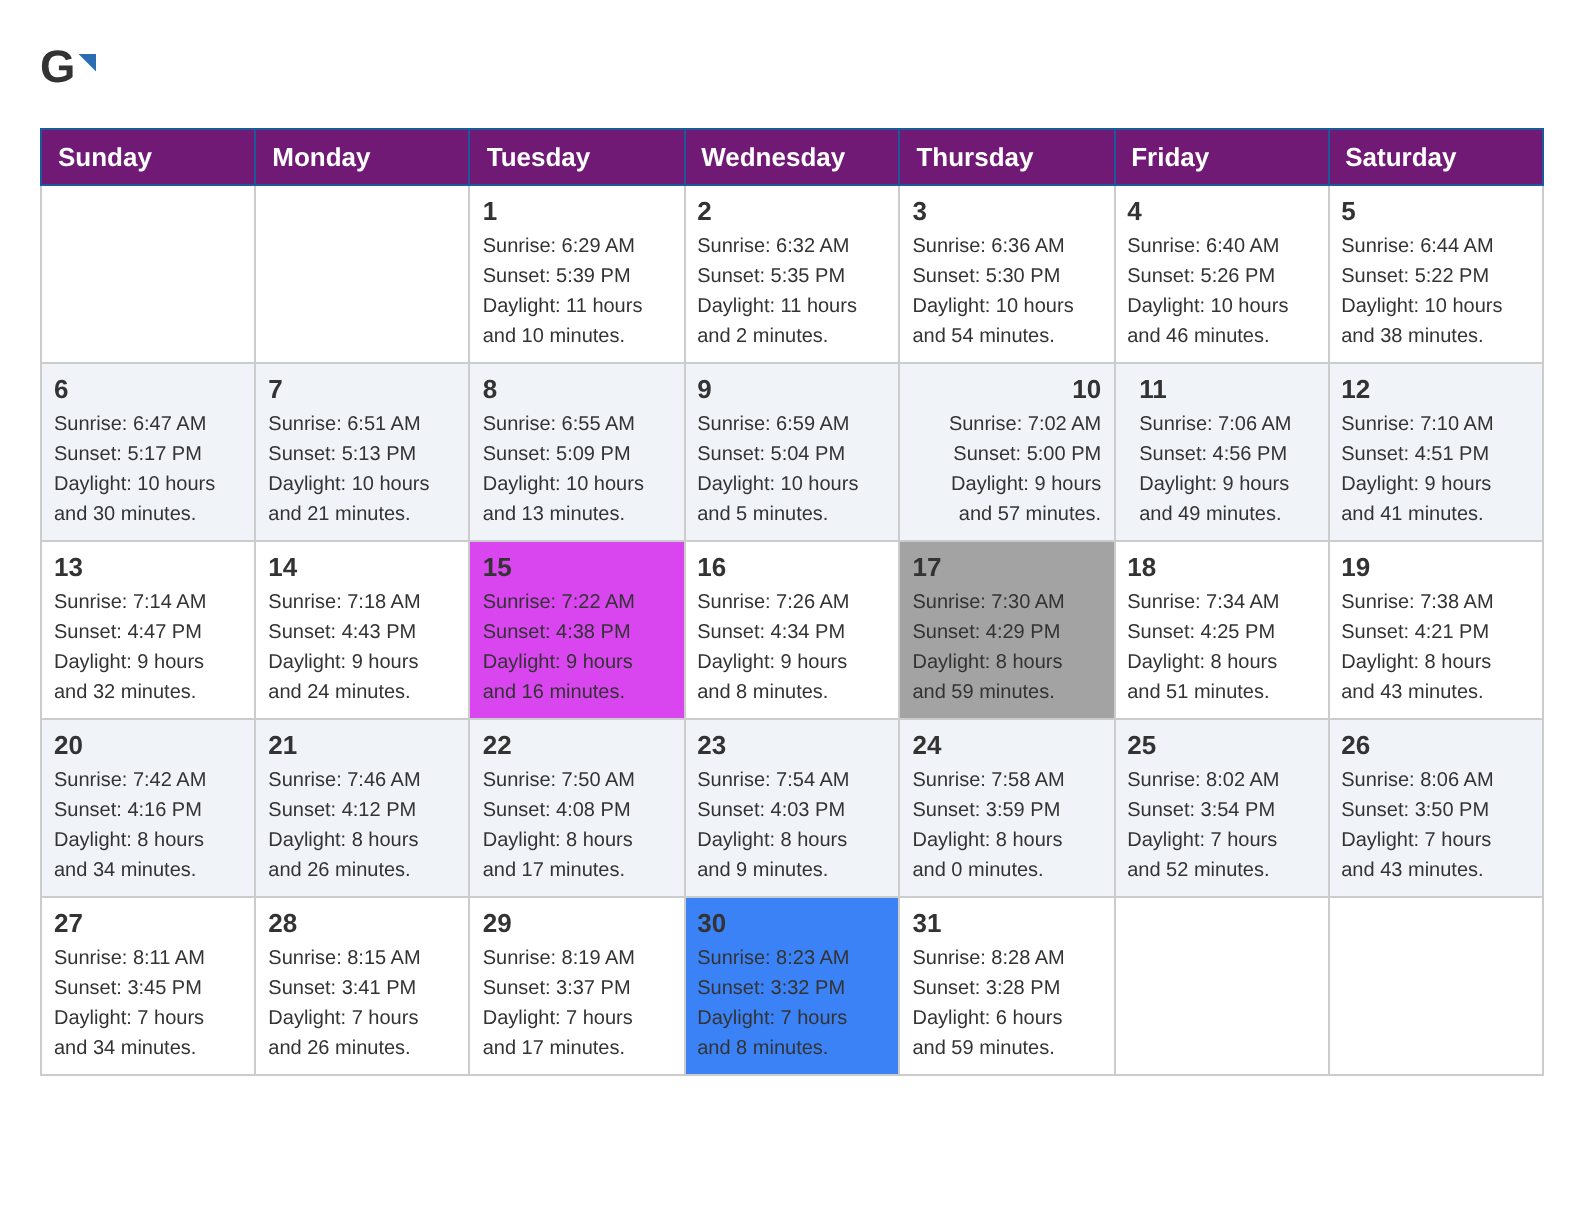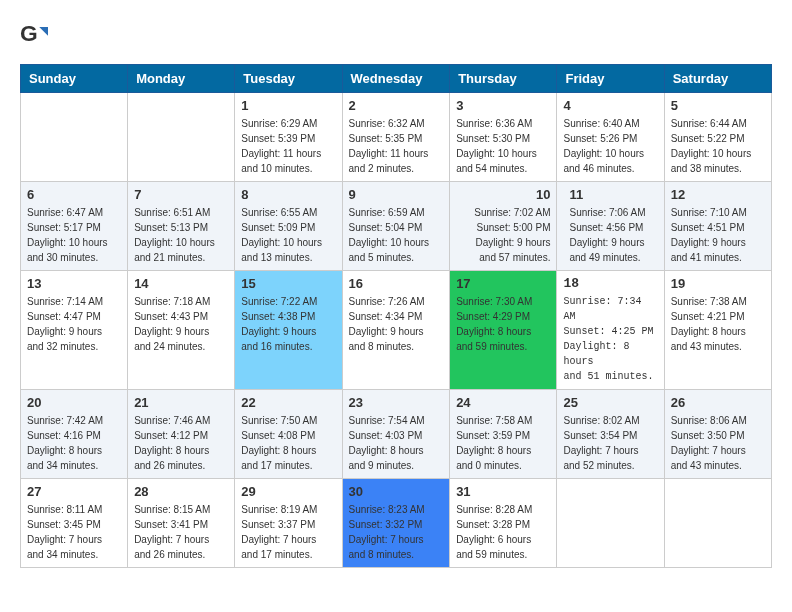--- a/index.html
+++ b/index.html
@@ -36,21 +36,21 @@
     .calendar-subtitle {
       font-size: 16px;
       color: #555;
     }
     .calendar {
       width: 100%;
       border-collapse: collapse;
       border: 1px solid #ccc;
     }
     .calendar th {
-      background-color: #0369a1;
+      background-color: #701a75;
       color: #fff;
       text-align: left;
       padding: 6px 8px;
       font-size: 13px;
       border: 1px solid #1a5a9a;
     }
     .calendar td {
       border: 1px solid #ccc;
       vertical-align: top;
       padding: 5px 6px;
@@ -169,33 +169,33 @@
       </tr>
       <tr>
         <td style="background: rgb(255, 255, 255);">
           <span class="day-num">13</span>
           <div class="day-info">Sunrise: 7:14 AM<br>Sunset: 4:47 PM<br>Daylight: 9 hours<br>and 32 minutes.</div>
         </td>
         <td style="background: rgb(255, 255, 255);">
           <span class="day-num">14</span>
           <div class="day-info">Sunrise: 7:18 AM<br>Sunset: 4:43 PM<br>Daylight: 9 hours<br>and 24 minutes.</div>
         </td>
-        <td style="background: #7dd3fc;">
+        <td style="background: #d946ef;">
           <span class="day-num">15</span>
           <div class="day-info">Sunrise: 7:22 AM<br>Sunset: 4:38 PM<br>Daylight: 9 hours<br>and 16 minutes.</div>
         </td>
         <td style="background: rgb(255, 255, 255);">
           <span class="day-num">16</span>
           <div class="day-info">Sunrise: 7:26 AM<br>Sunset: 4:34 PM<br>Daylight: 9 hours<br>and 8 minutes.</div>
         </td>
-        <td style="background: #22c55e;">
+        <td style="background: #a3a3a3;">
           <span class="day-num">17</span>
           <div class="day-info">Sunrise: 7:30 AM<br>Sunset: 4:29 PM<br>Daylight: 8 hours<br>and 59 minutes.</div>
         </td>
-        <td style="background: rgb(255, 255, 255); font-family: Liberation Mono, monospace;">
+        <td style="background: rgb(255, 255, 255);">
           <span class="day-num">18</span>
           <div class="day-info">Sunrise: 7:34 AM<br>Sunset: 4:25 PM<br>Daylight: 8 hours<br>and 51 minutes.</div>
         </td>
         <td style="background: rgb(255, 255, 255);">
           <span class="day-num">19</span>
           <div class="day-info">Sunrise: 7:38 AM<br>Sunset: 4:21 PM<br>Daylight: 8 hours<br>and 43 minutes.</div>
         </td>
       </tr>
       <tr>
         <td style="background: rgb(240, 244, 249); margin-left: 16px;">

